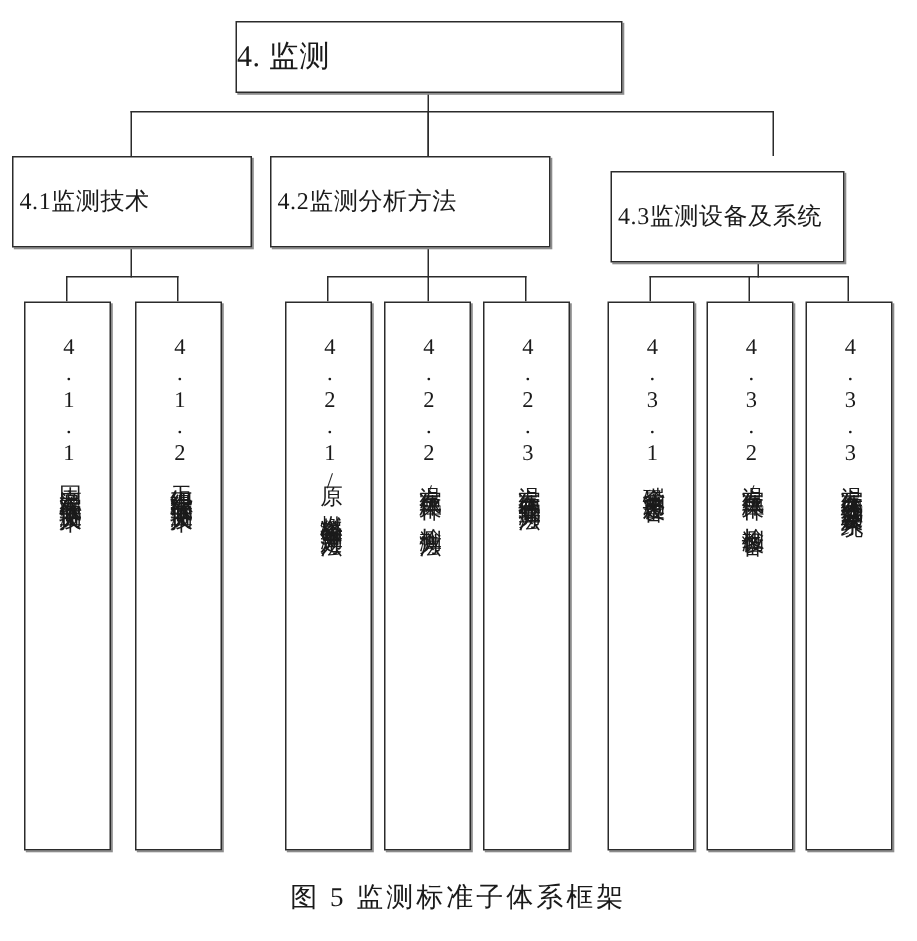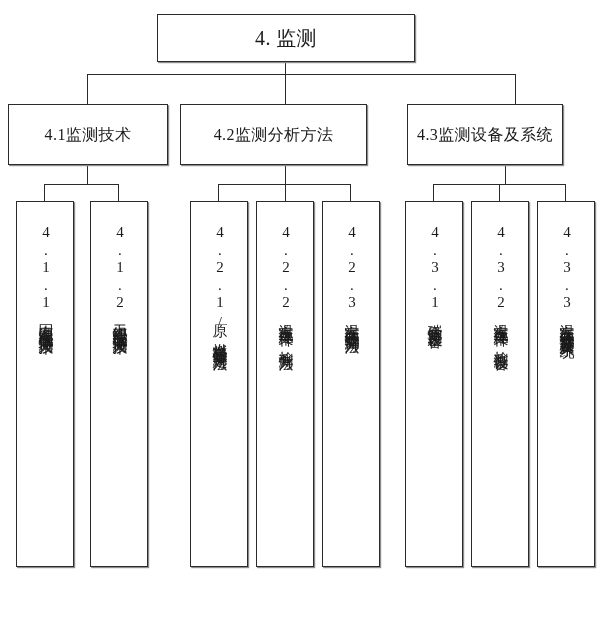--- a/index.html
+++ b/index.html
@@ -26,21 +26,21 @@
 
   
   .box {
     position: absolute;
     box-sizing: border-box;
     background: #ffffff;
     border: 1.4px solid #2b2b2b;
     box-shadow: 1.2px 1.2px 0 0 #8c8c8c;
     display: flex;
     align-items: center;
-    justify-content: center;
+    justify-content: flex-start;
     text-align: center;
     line-height: 1.22;
     letter-spacing: 0.4px;
   }
 
   
   .lvl1 {
     left: 157px;
     top: 14px;
     width: 258px;
@@ -50,21 +50,21 @@
 
   
   .lvl2 {
     top: 104px;
     height: 61px;
     font-size: 16px;
     padding: 0 4px;
   }
   .lvl2-a { left: 8px;   width: 160px; }
   .lvl2-b { left: 180px; width: 187px; }
-  .lvl2-c { left: 407px; width: 156px; }
+  .lvl2-c { left: 407px; width: 156px; margin-top: 10px; }
 
   
   .leaf {
     top: 201px;
     height: 366px;
     width: 58px;
     font-size: 15px;
     align-items: flex-start;
     justify-content: center;
     padding-top: 22px;
@@ -171,14 +171,15 @@
   <div class="box leaf leaf-6">
     <span class="vtext">4.3.1碳含量测定设备</span>
   </div>
   <div class="box leaf leaf-7">
     <span class="vtext">4.3.2温室气体采样/检测设备</span>
   </div>
   <div class="box leaf leaf-8">
     <span class="vtext">4.3.3温室气体在线监测设备及系统</span>
   </div>
 
+  <div class="caption">图 5 监测标准子体系框架</div>
 
 </div>
 
 </body></html>

